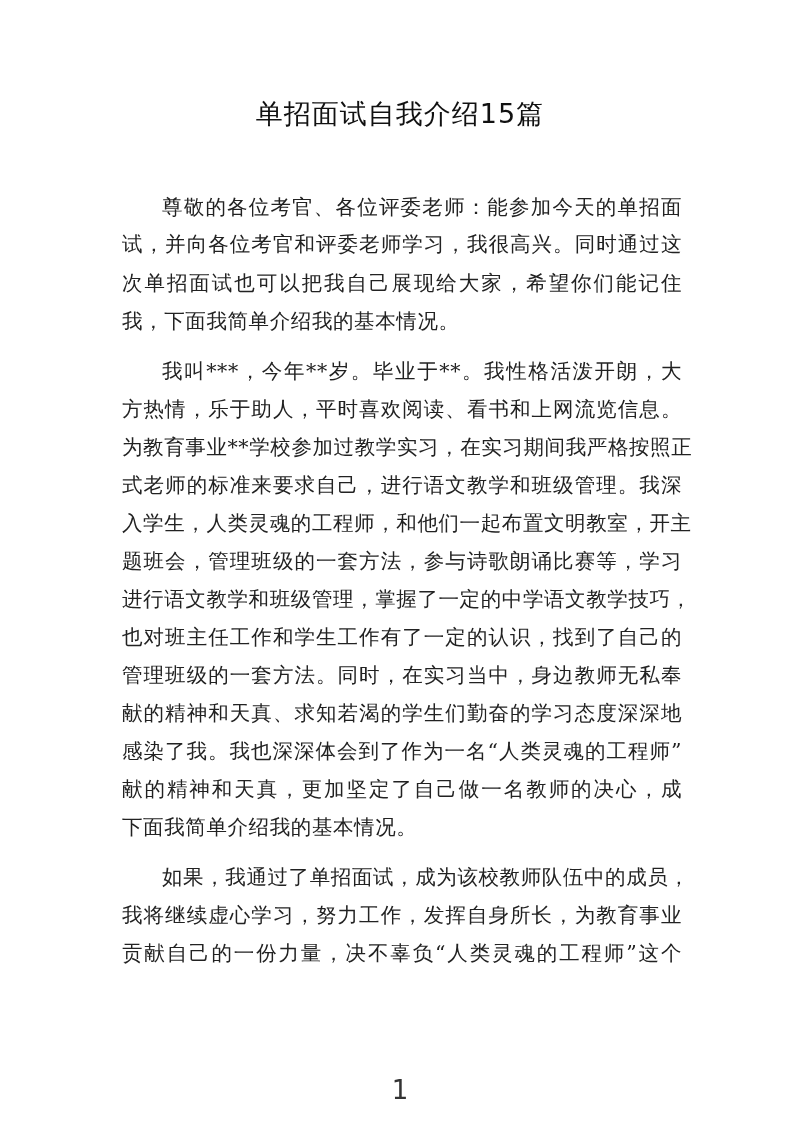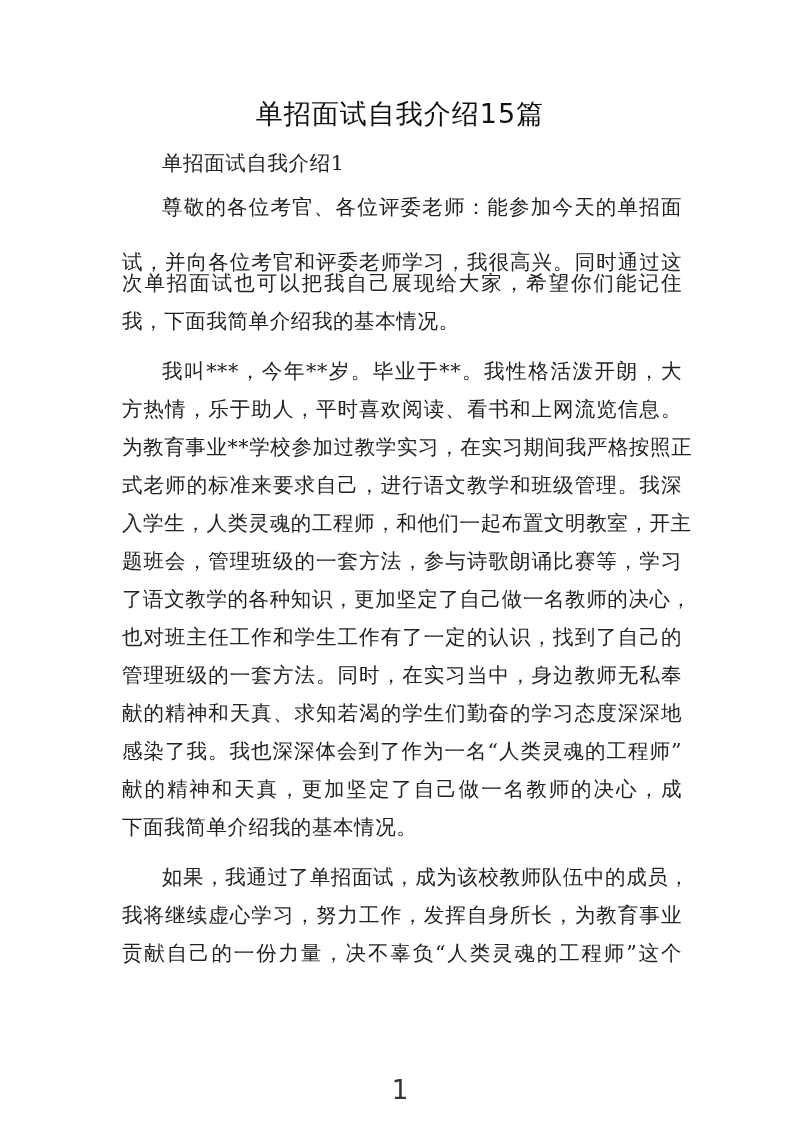--- a/index.html
+++ b/index.html
@@ -24,37 +24,36 @@
     font-family: "DejaVu Sans", "Liberation Sans", sans-serif;
     font-size: 26px; line-height: 32px; color: #333;
   }
 </style>
 </head>
 <body>
 
 <div class="page">
   <div class="title">单招面试自我介绍15篇</div>
 
-  <div class="line indent subtitle" style="top:149px">单招面试自我介绍1</div>
 
   <div>
     <div class="line indent" style="top:193px">尊敬的各位考官、各位评委老师：能参加今天的单招面</div>
-    <div class="line" style="top:248px">试，并向各位考官和评委老师学习，我很高兴。同时通过这</div>
+    <div class="line" style="top:230px">试，并向各位考官和评委老师学习，我很高兴。同时通过这</div>
     <div class="line" style="top:269px">次单招面试也可以把我自己展现给大家，希望你们能记住</div>
     <div class="line last" style="top:307px">我，下面我简单介绍我的基本情况。</div>
   </div>
 
   <div>
     <div class="line indent" style="top:357px">我叫***，今年**岁。毕业于**。我性格活泼开朗，大</div>
     <div class="line" style="top:395px">方热情，乐于助人，平时喜欢阅读、看书和上网流览信息。</div>
     <div class="line" style="top:433px">为教育事业**学校参加过教学实习，在实习期间我严格按照正</div>
     <div class="line" style="top:471px">式老师的标准来要求自己，进行语文教学和班级管理。我深</div>
     <div class="line" style="top:509px">入学生，人类灵魂的工程师，和他们一起布置文明教室，开主</div>
     <div class="line" style="top:547px">题班会，管理班级的一套方法，参与诗歌朗诵比赛等，学习</div>
-    <div class="line" style="top:585px">了语文教学的各种知识，更加坚定了自己做一名教师的决心，</div>
+    <div class="line" style="top:585px">进行语文教学和班级管理，掌握了一定的中学语文教学技巧，</div>
     <div class="line" style="top:623px">也对班主任工作和学生工作有了一定的认识，找到了自己的</div>
     <div class="line" style="top:661px">管理班级的一套方法。同时，在实习当中，身边教师无私奉</div>
     <div class="line" style="top:699px">献的精神和天真、求知若渴的学生们勤奋的学习态度深深地</div>
     <div class="line" style="top:737px">感染了我。我也深深体会到了作为一名“人类灵魂的工程师”</div>
     <div class="line" style="top:775px">献的精神和天真，更加坚定了自己做一名教师的决心，成</div>
     <div class="line last" style="top:813px">下面我简单介绍我的基本情况。</div>
   </div>
 
   <div>
     <div class="line indent" style="top:863px">如果，我通过了单招面试，成为该校教师队伍中的成员，</div>

